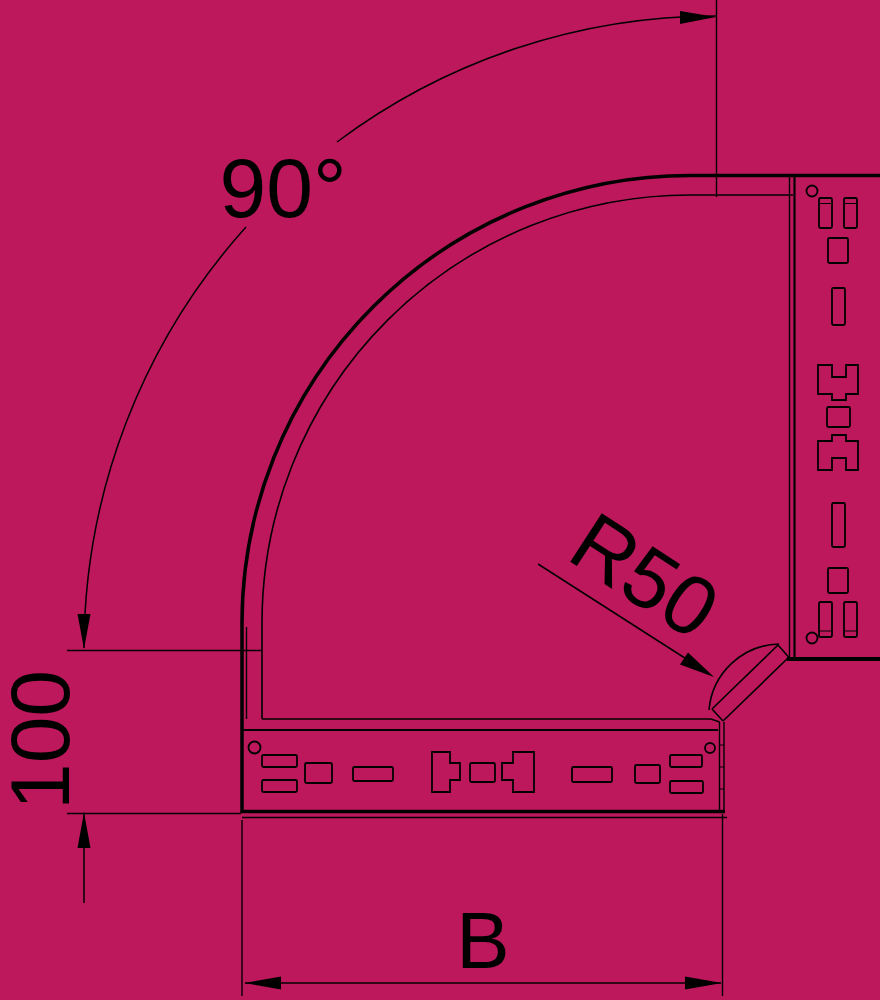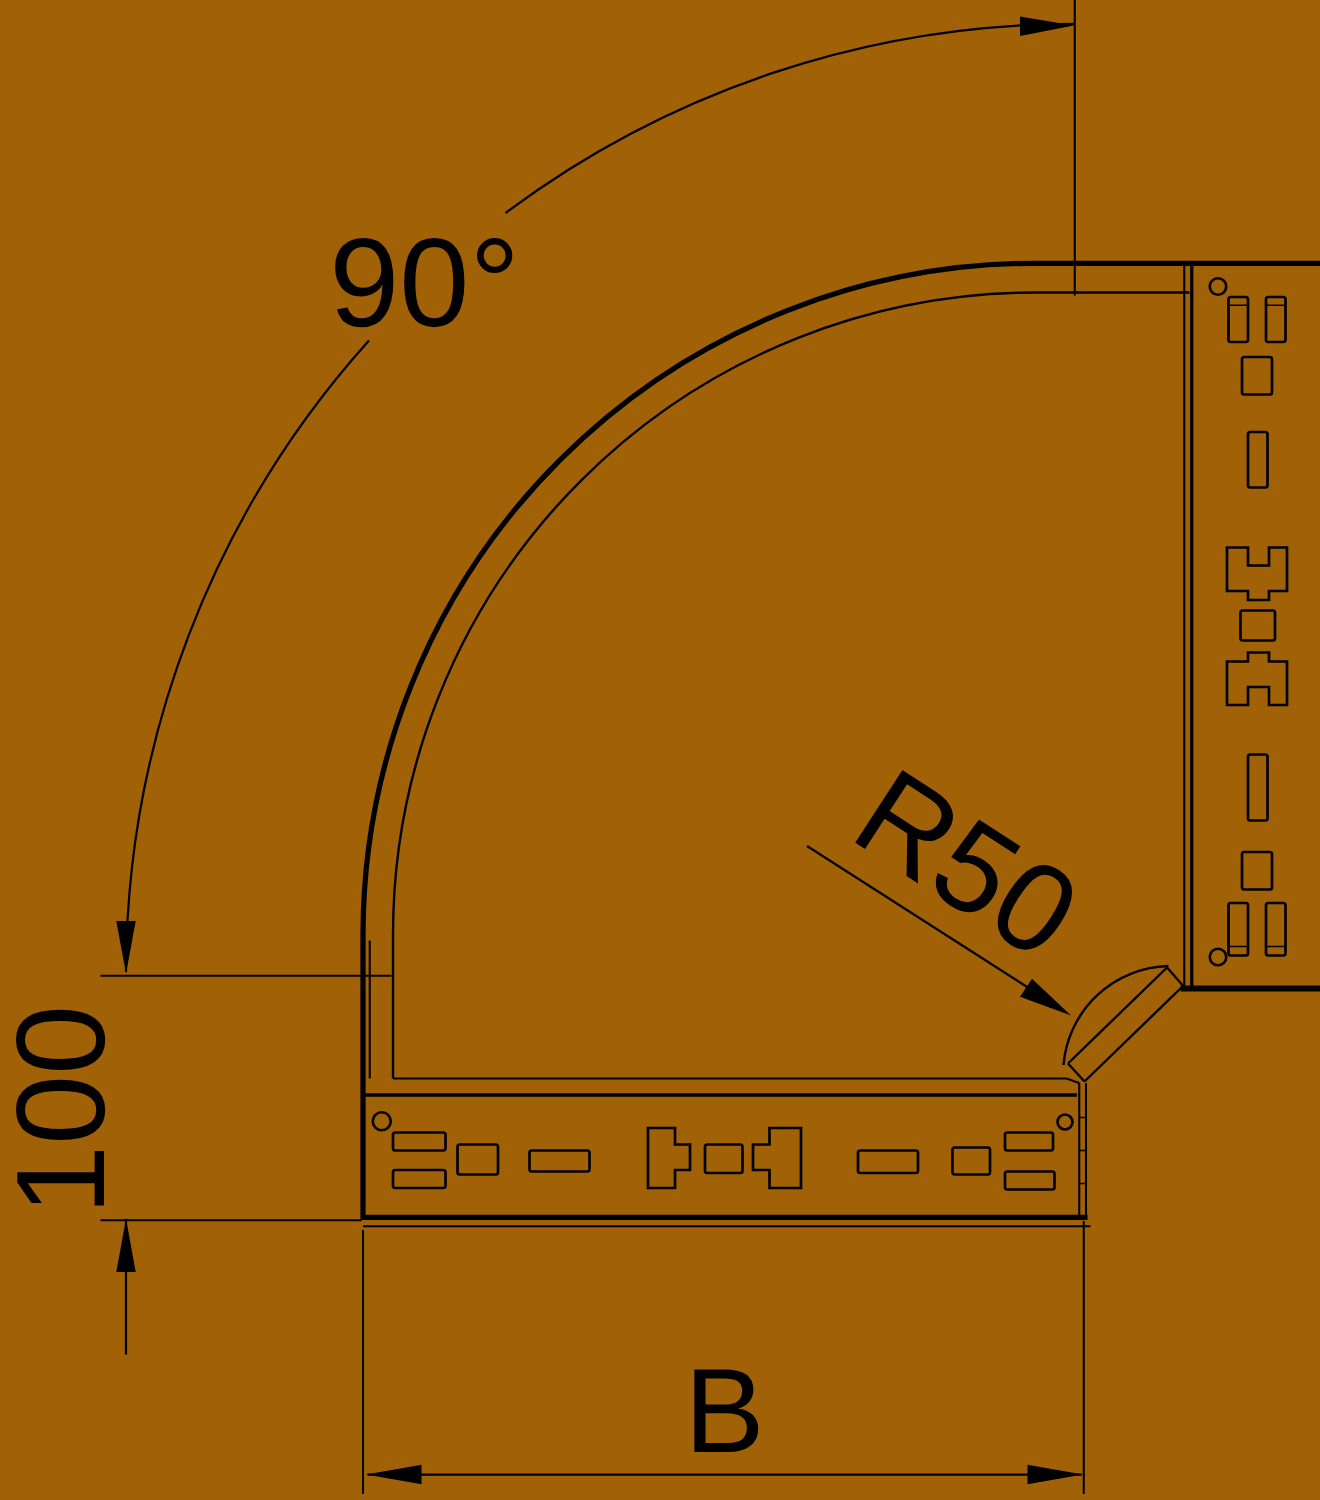--- a/index.html
+++ b/index.html
@@ -4,21 +4,21 @@
 <style>
   html, body {
     margin: 0;
     padding: 0;
     background: #ffffff;
   }
   .stage {
     width: 880px;
     height: 1000px;
     position: relative;
-    background: #a16207;
+    background: #be185d;
     overflow: hidden;
   }
   svg.drawing {
     display: block;
     width: 880px;
     height: 1000px;
     color: #000000;
   }
   svg.drawing path, svg.drawing line, svg.drawing rect, svg.drawing circle {
     fill: none;

